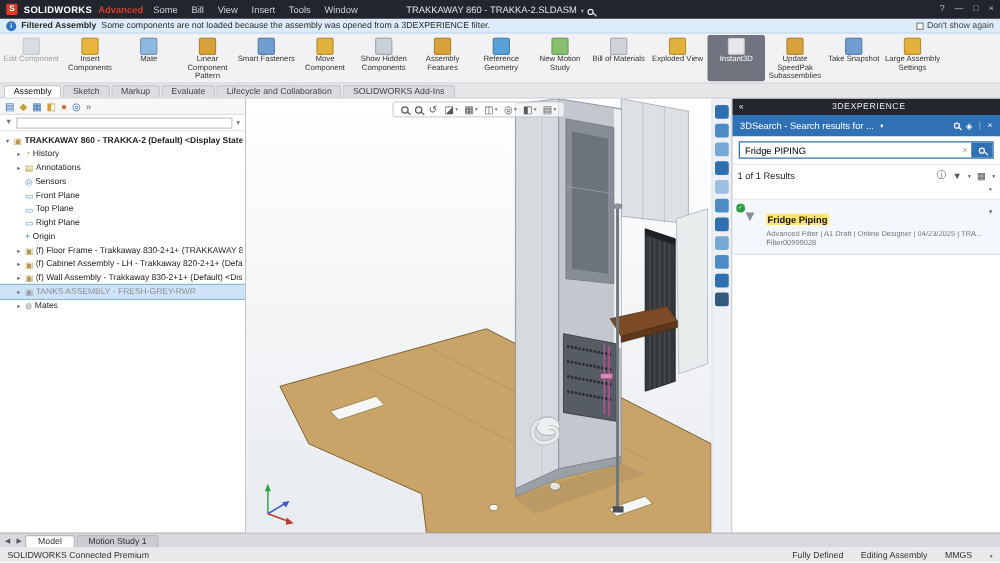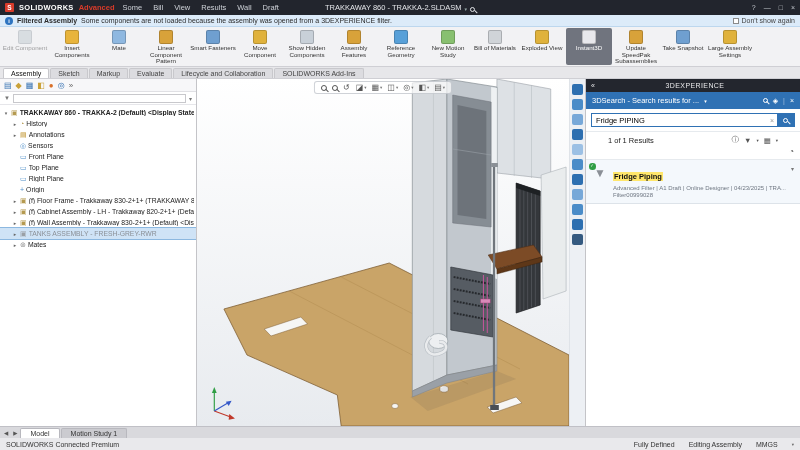--- a/index.html
+++ b/index.html
@@ -76,21 +76,21 @@
   .searchbar{height:17px;background:#2f71b4;color:#fff;display:flex;align-items:center;font-size:7.5px;padding:0 6px;gap:5px;flex:none}
   .searchbar .ttl{white-space:nowrap;overflow:hidden;text-overflow:ellipsis}
   .searchbar .cr{font-size:5px}
   .sbicons{margin-left:auto;display:flex;align-items:center;gap:5px;font-size:7px}
   .sep{opacity:.5}
   .sbox{padding:4px 5px;border-bottom:1px solid #e6eaee;flex:none}
   .srow{display:flex;height:14px;border:1px solid #2f71b4;background:#fff;align-items:center}
   .srow input{flex:1;border:none;font-size:7.5px;padding:0 4px;outline:none;min-width:0;font-family:"Liberation Sans",sans-serif}
   .clearx{color:#999;font-size:7px;padding:0 3px}
   .sbtn{width:17px;height:100%;background:#2f71b4;color:#fff;display:flex;align-items:center;justify-content:center;flex:none}
-  .resrow{display:flex;align-items:center;font-size:7.5px;padding:3px 22px 1px;color:#222;gap:5px;flex:none}
+  .resrow{display:flex;align-items:center;font-size:7.5px;padding:3px 4px 1px;color:#222;gap:5px;flex:none}
   .resicons{margin-left:auto;display:flex;align-items:center;gap:5px;color:#555;font-size:7.5px}
   .resicons .cr{font-size:4.5px}
   .histrow{display:flex;justify-content:flex-end;padding:1px 6px 3px;color:#555;font-size:8px;border-bottom:1px solid #e6eaee;flex:none}
   .card{display:flex;align-items:flex-start;gap:5px;padding:5px 6px;background:#f4f8fc;border-bottom:1px solid #dde3e9;flex:none}
   .thumb{width:16px;height:16px;color:#8a8f96;font-size:12px;position:relative;text-align:center;line-height:16px;flex:none}
   .badge{position:absolute;top:-2px;left:-3px;width:6.5px;height:6.5px;background:#2f9e44;border-radius:50%;color:#fff;font-size:4.5px;line-height:6.5px;text-align:center}
   .cbody{flex:1;min-width:0}
   .hl{background:#ffe66b;font-weight:bold;font-size:7.5px;color:#111;padding:0 1px}
   .meta{font-size:6px;color:#6f7782;white-space:nowrap;overflow:hidden;text-overflow:ellipsis;margin-top:2px}
   .cid{font-size:6px;color:#6f7782;margin-top:1px}
@@ -111,23 +111,23 @@
 
 <div class="app">
 
   <div class="titlebar">
     <span class="swmark">S</span>
     <span class="swname">SOLIDWORKS</span>
     <span class="swsub">Advanced</span>
     <span class="menu">Some</span>
       <span class="menu">Bill</span>
       <span class="menu">View</span>
-      <span class="menu">Results</span>
-      <span class="menu">Wall</span>
-      <span class="menu">Draft</span>
+      <span class="menu">Insert</span>
+      <span class="menu">Tools</span>
+      <span class="menu">Window</span>
     <span class="doc">
       <span>TRAKKAWAY 860 - TRAKKA-2.SLDASM</span>
       <span class="cr">▾</span>
       <span class="magicon"></span>
     </span>
     <span class="winbtns">
       <span>?</span>
       <span>—</span>
       <span>□</span>
       <span>×</span>

